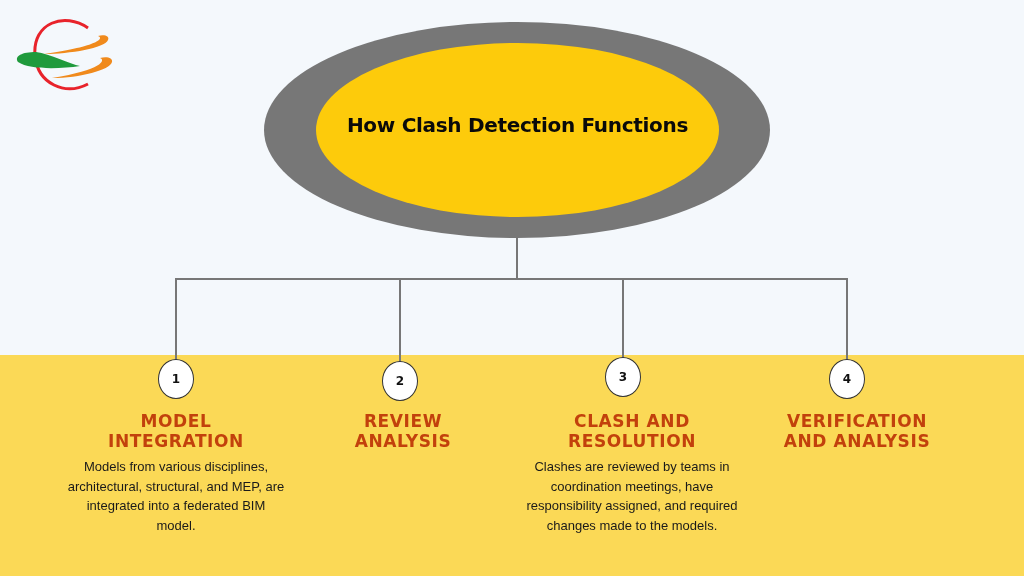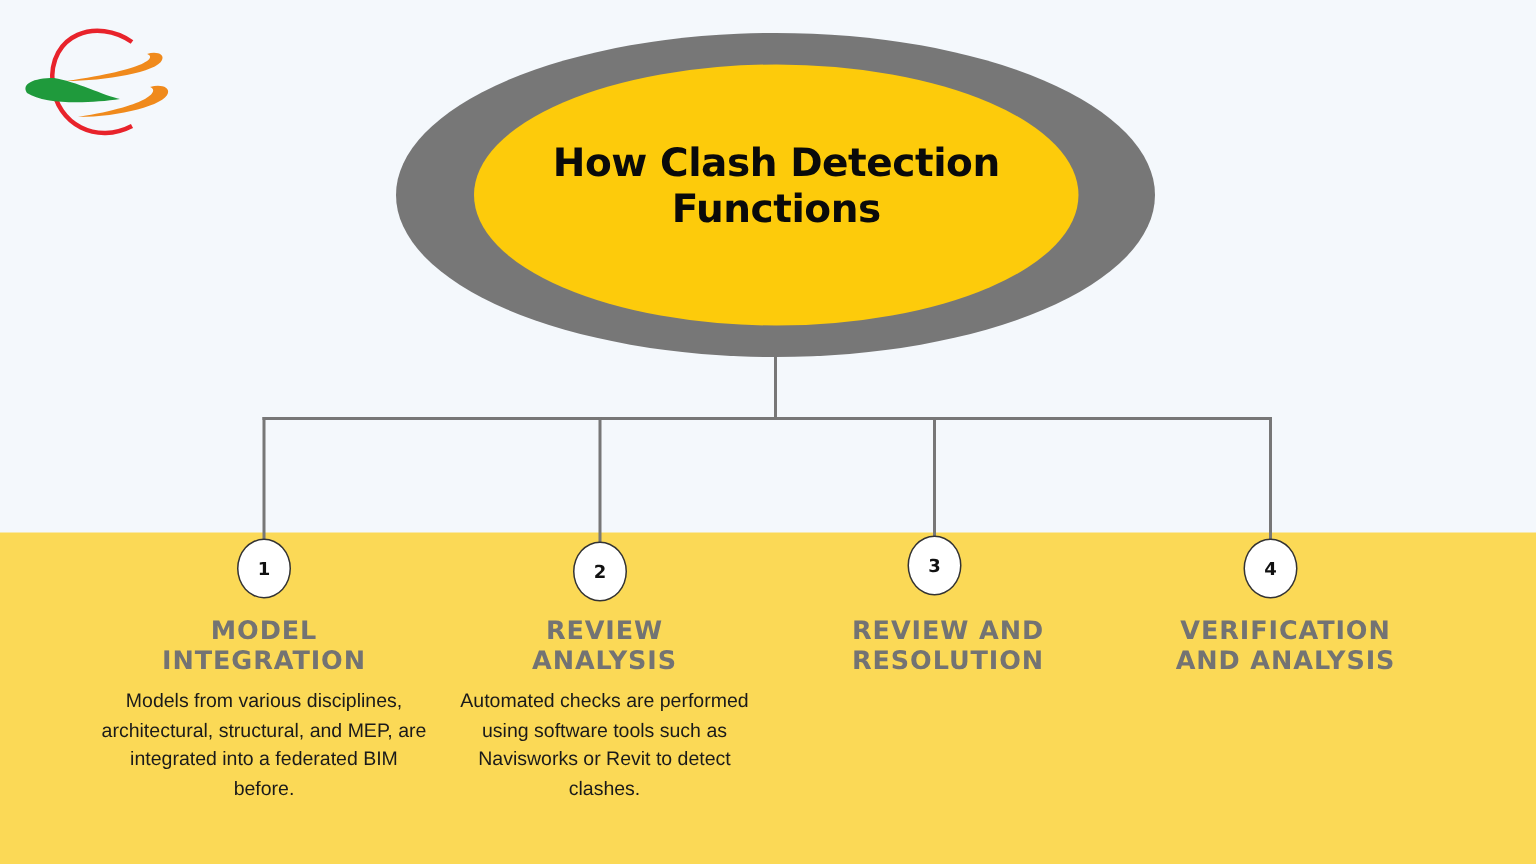--- a/index.html
+++ b/index.html
@@ -17,37 +17,37 @@
     position: absolute; left: 264px; top: 22px; width: 506px; height: 216px;
     border-radius: 50%; background: #777777;
   }
   .ellipse-inner {
     position: absolute; left: 316px; top: 43px; width: 403px; height: 174px;
     border-radius: 50%; background: #fdcb0b;
     display: flex; align-items: center; justify-content: center;
   }
   .title {
     font-family: "DejaVu Sans", sans-serif; font-weight: bold;
-    font-size: 26px; line-height: 31px; color: #0a0a0a; text-align: center;
+    font-size: 20px; line-height: 31px; color: #0a0a0a; text-align: center;
     margin-top: -10px; letter-spacing: -0.3px;
   }
   .connector { position: absolute; background: #777777; }
   .badge {
     position: absolute; width: 36px; height: 40px; border-radius: 50%;
     background: #ffffff; border: 1.5px solid #333;
     display: flex; align-items: center; justify-content: center;
     font-family: "DejaVu Sans", sans-serif; font-weight: bold; font-size: 12px; color: #111;
     box-sizing: border-box;
   }
   .step {
     position: absolute; top: 411px; width: 230px; text-align: center;
   }
   .step-heading {
     font-family: "DejaVu Sans", sans-serif; font-weight: bold;
-    font-size: 17px; line-height: 20px; color: #737373; letter-spacing: 0.6px;
+    font-size: 17px; line-height: 20px; color: #c2410c; letter-spacing: 0.6px;
     margin-bottom: 6px;
   }
   .step-desc {
     font-family: "Liberation Sans", sans-serif;
     font-size: 13px; line-height: 19.5px; color: #1a1a1a;
     padding: 0 6px;
   }
 </style>
 </head>
 <body>
@@ -73,24 +73,24 @@
 <div class="connector" style="left:622px; top:278px; width:2px; height:82px;"></div>
 <div class="connector" style="left:846px; top:278px; width:2px; height:84px;"></div>
 
 <div class="badge" style="left:158px; top:359px;">1</div>
 <div class="badge" style="left:382px; top:361px;">2</div>
 <div class="badge" style="left:605px; top:357px;">3</div>
 <div class="badge" style="left:829px; top:359px;">4</div>
 
 <div class="step" style="left:61px;">
   <div class="step-heading" style="padding:0 42px;">MODEL INTEGRATION</div>
-  <div class="step-desc">Models from various disciplines, architectural, structural, and MEP, are integrated into a federated BIM before.</div>
+  <div class="step-desc">Models from various disciplines, architectural, structural, and MEP, are integrated into a federated BIM model.</div>
 </div>
 <div class="step" style="left:288px;">
   <div class="step-heading" style="padding:0 50px;">REVIEW ANALYSIS</div>
-  <div class="step-desc">Automated checks are performed using software tools such as Navisworks or Revit to detect clashes.</div>
 </div>
 <div class="step" style="left:517px;">
-  <div class="step-heading" style="padding:0 22px;">REVIEW AND RESOLUTION</div>
+  <div class="step-heading" style="padding:0 22px;">CLASH AND RESOLUTION</div>
+  <div class="step-desc">Clashes are reviewed by teams in coordination meetings, have responsibility assigned, and required changes made to the models.</div>
 </div>
 <div class="step" style="left:742px;">
   <div class="step-heading" style="padding:0 20px;">VERIFICATION AND ANALYSIS</div>
 </div>
 
 </body></html>

